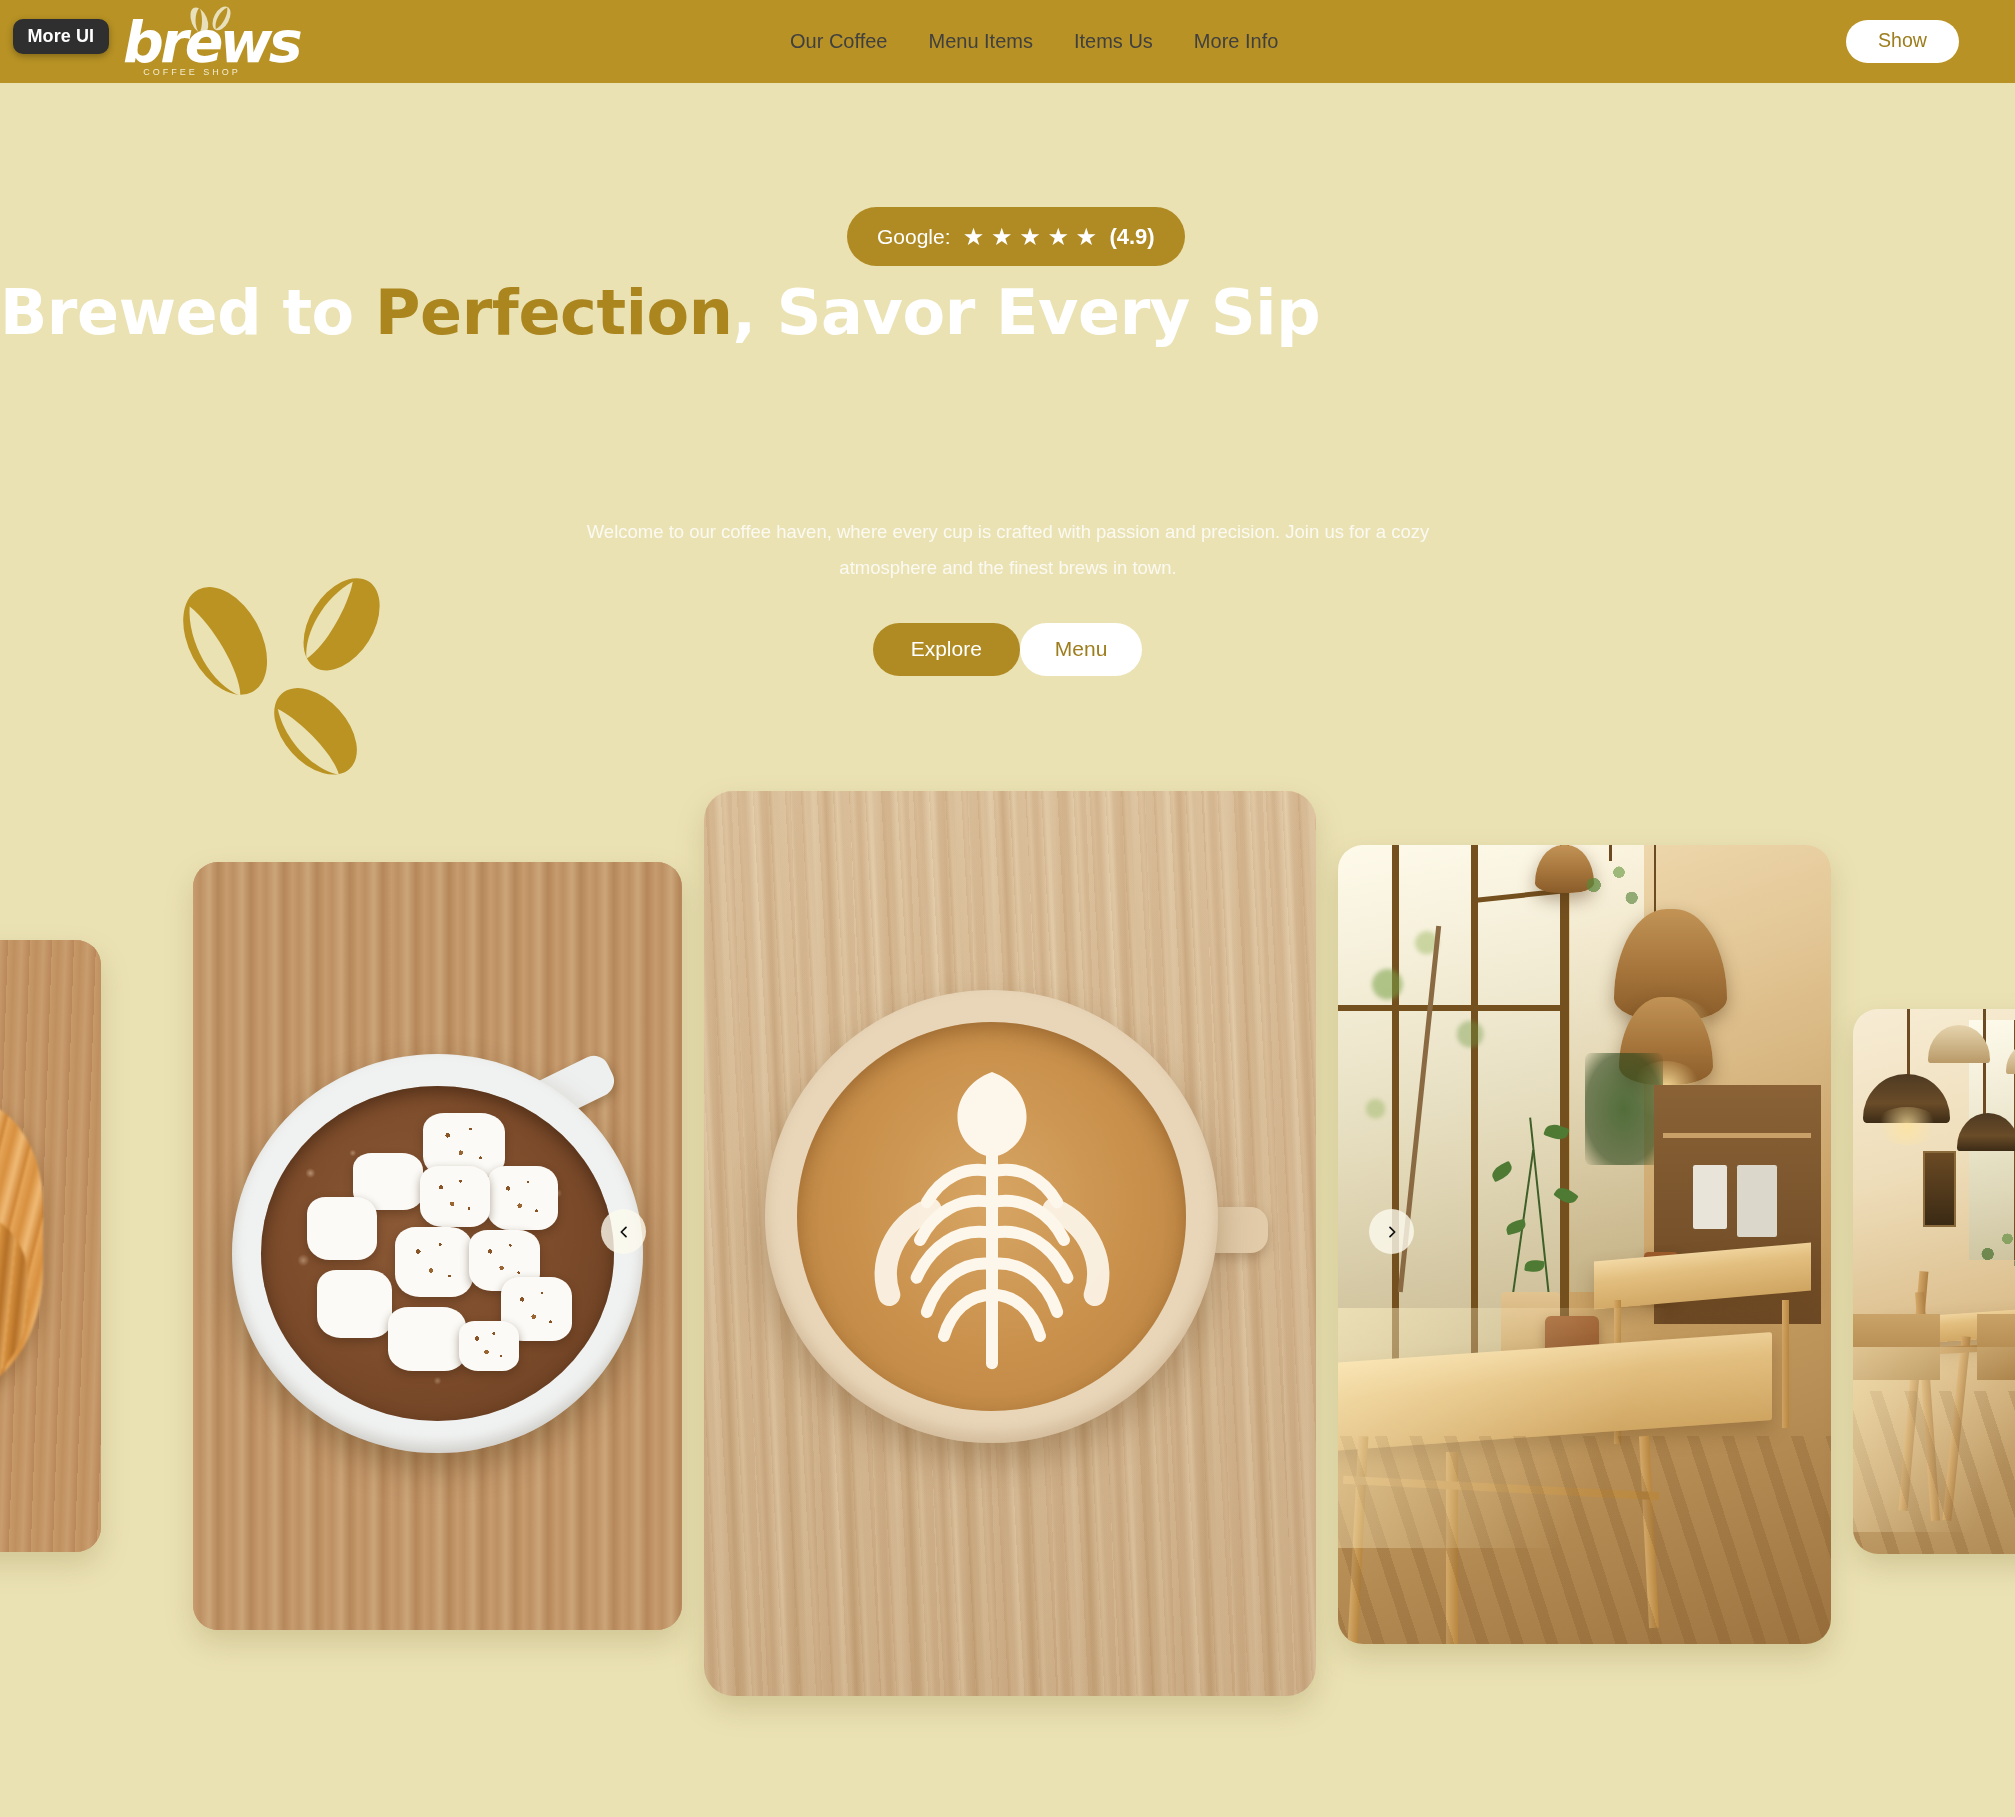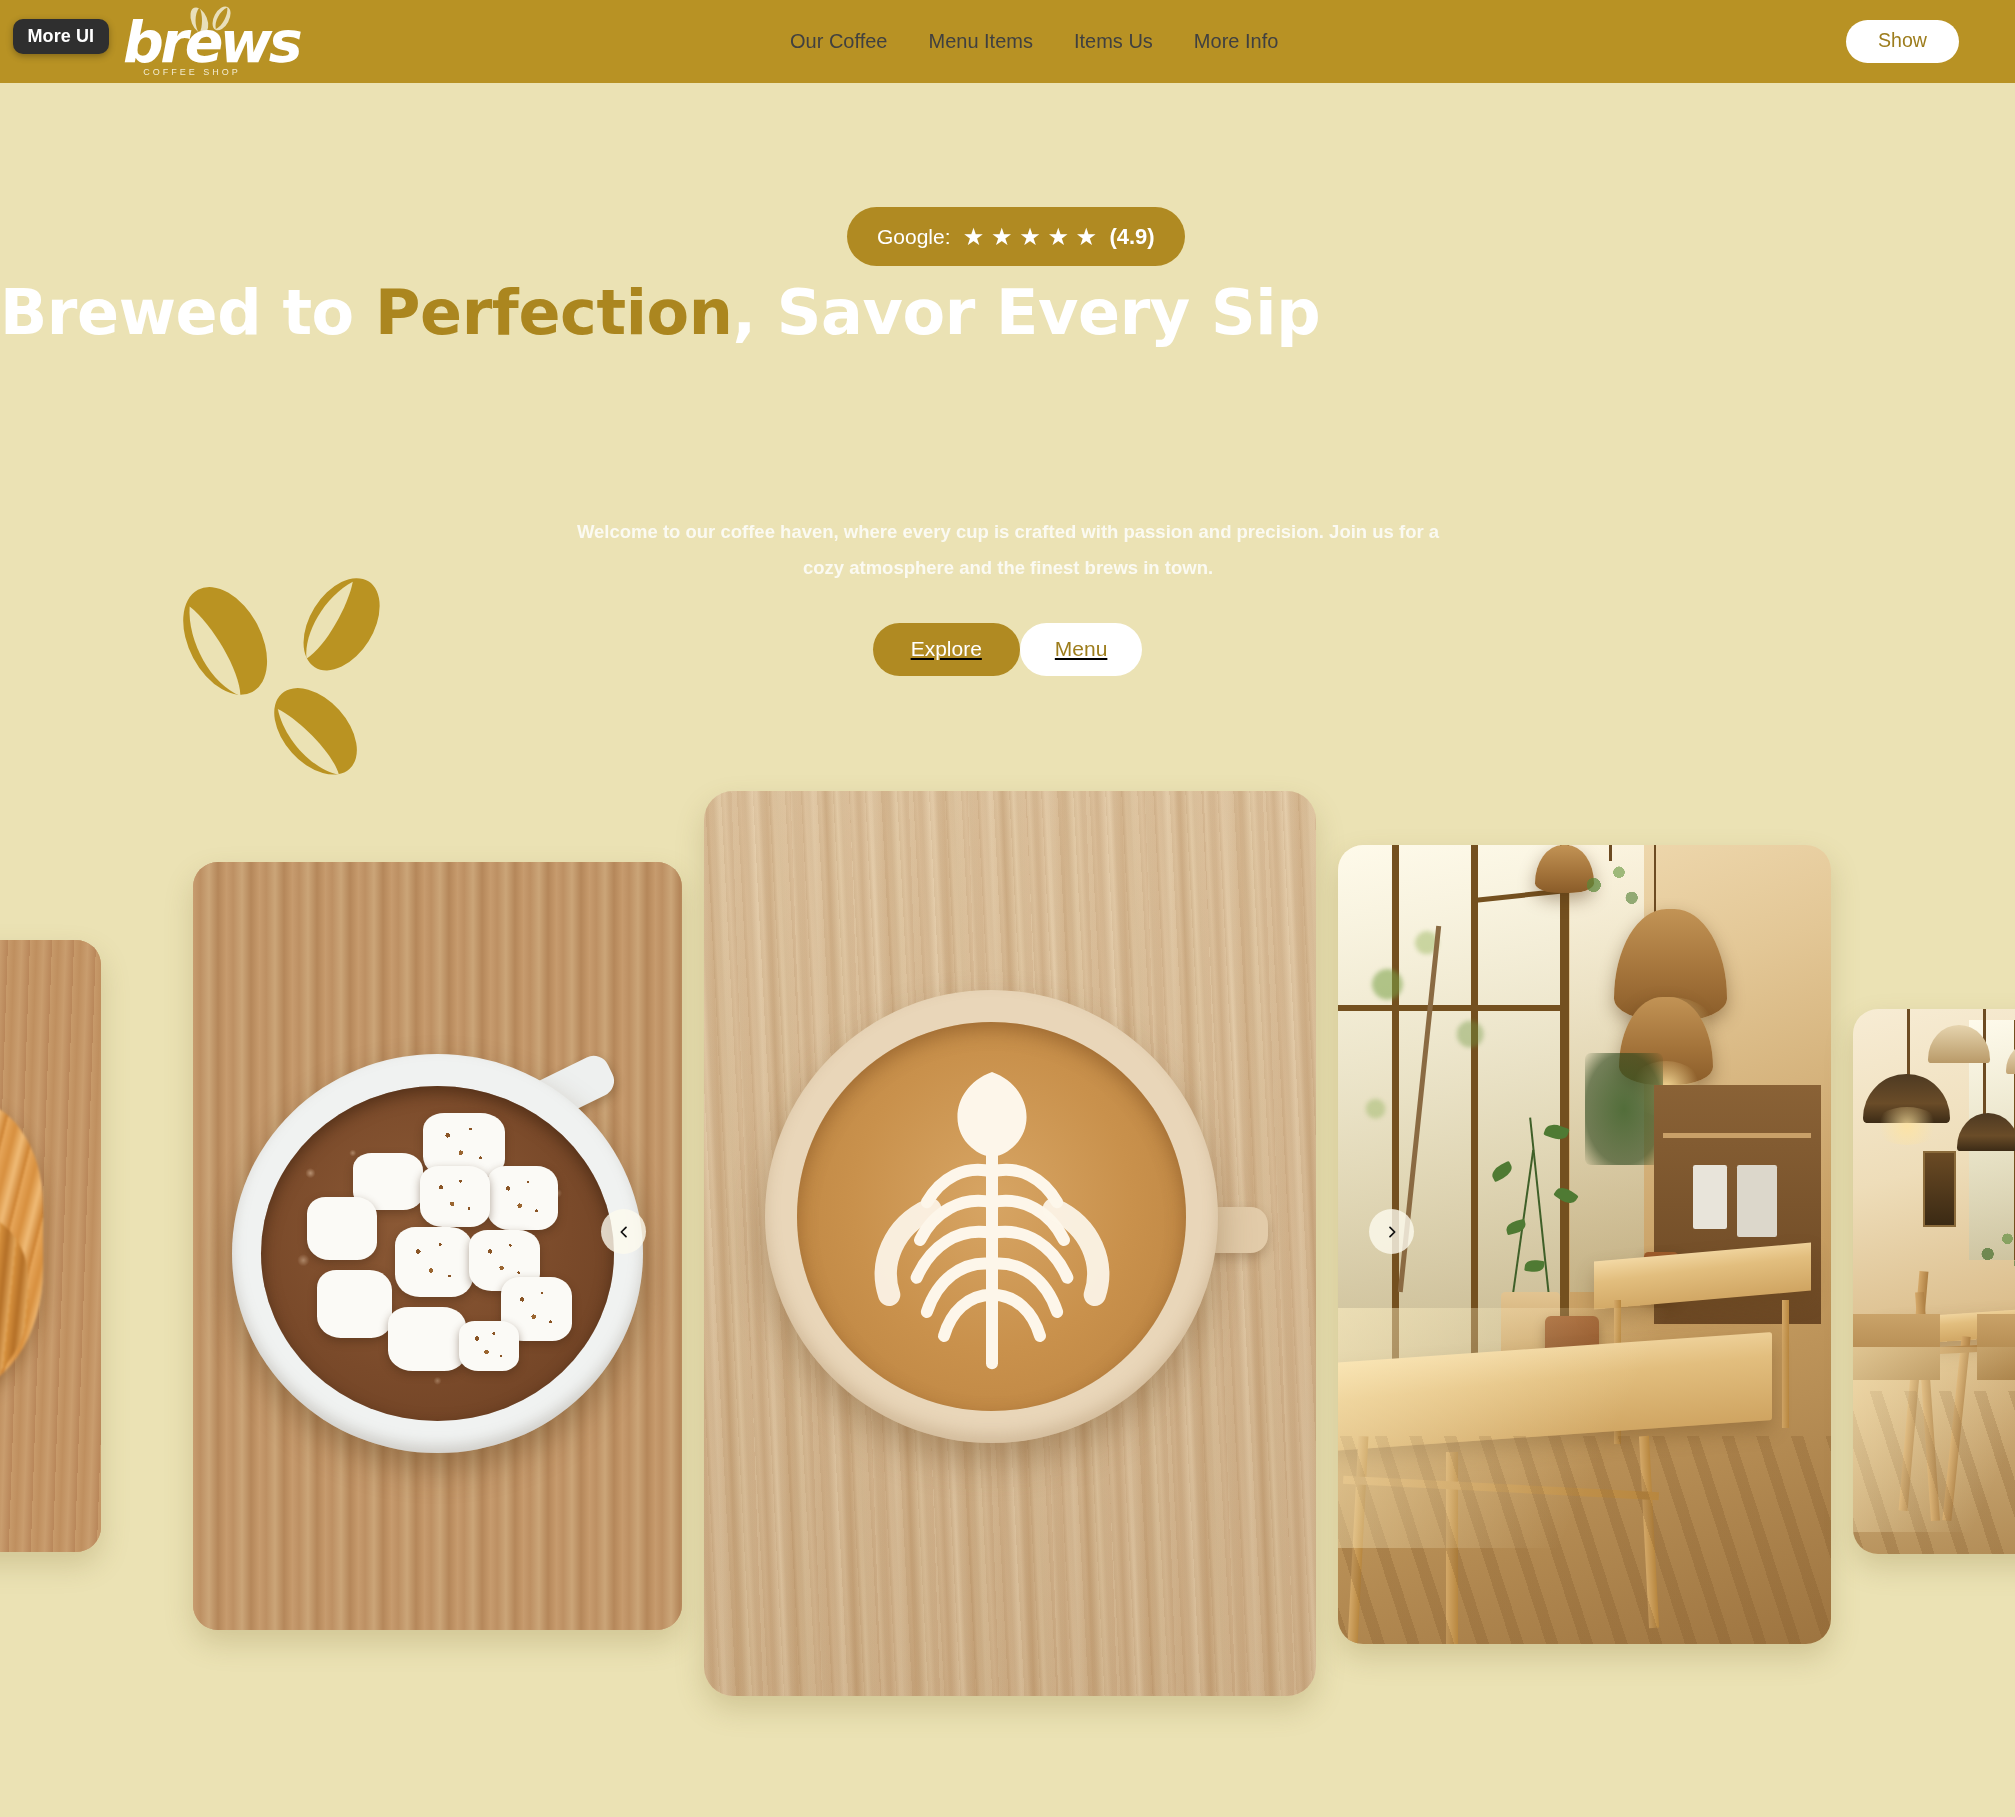--- a/index.html
+++ b/index.html
@@ -169,33 +169,32 @@
   }
   .headline .accent { color: #ab861f; }
 
   .subhead {
     position: absolute;
     left: 573px;
     top: 431px;
     width: 870px;
     text-align: center;
     font-size: 18.5px;
-    font-weight: bold;
+    font-weight: normal;
     color: #fbfaf2;
     line-height: 1.95;
   }
 
   .cta-row {
     position: absolute;
     left: 0;
     top: 540px;
     width: 2015px;
     display: flex;
     justify-content: center;
-    text-decoration: underline;
   }
   .btn-explore {
     background: #b08a22;
     color: #ffffff;
     border: none;
     border-radius: 29px;
     font-size: 21px;
     padding: 15px 38px 16.7px 38px;
     line-height: 1;
     cursor: pointer;

